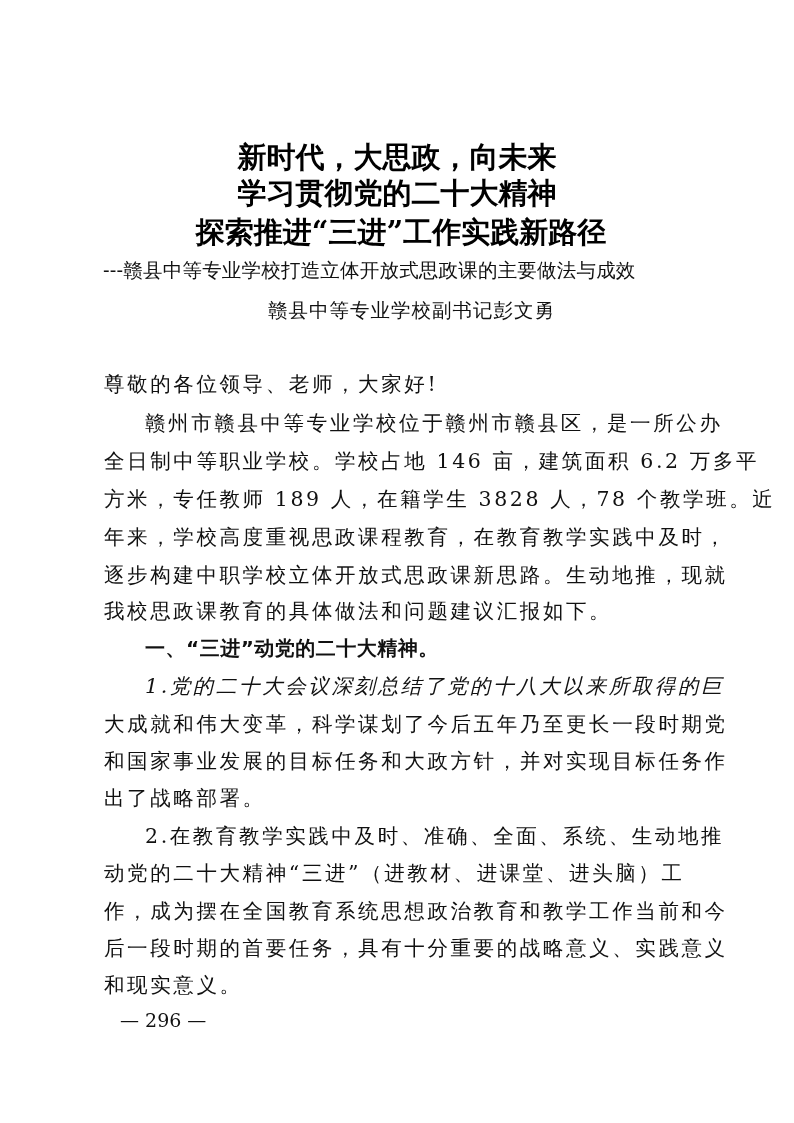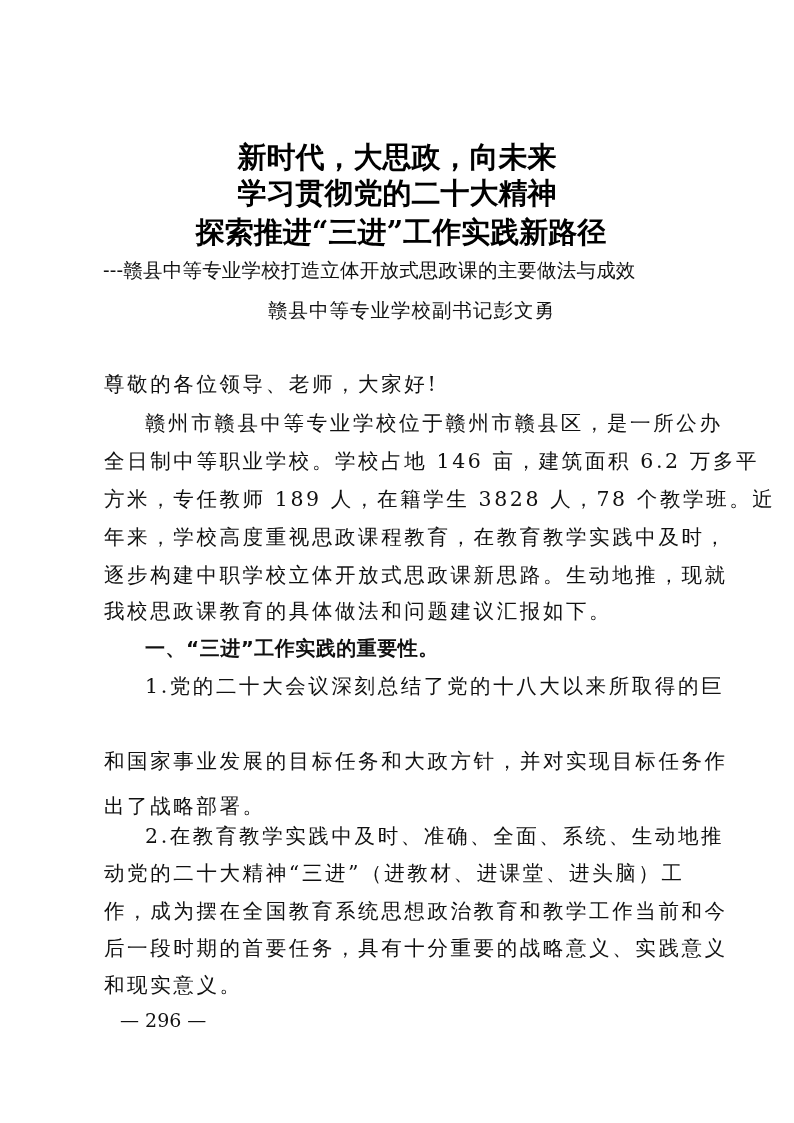--- a/index.html
+++ b/index.html
@@ -97,25 +97,26 @@
 
   <div class="body-line" style="top:370px;">尊敬的各位领导、老师，大家好!</div>
 
   <div class="body-line indent" style="top:409px;">赣州市赣县中等专业学校位于赣州市赣县区，是一所公办</div>
   <div class="body-line" style="top:447px;">全日制中等职业学校。学校占地 146 亩，建筑面积 6.2 万多平</div>
   <div class="body-line" style="top:485px;">方米，专任教师 189 人，在籍学生 3828 人，78 个教学班。近</div>
   <div class="body-line" style="top:523px;">年来，学校高度重视思政课程教育，在教育教学实践中及时，</div>
   <div class="body-line" style="top:561px;">逐步构建中职学校立体开放式思政课新思路。生动地推，现就</div>
   <div class="body-line" style="top:597px;">我校思政课教育的具体做法和问题建议汇报如下。</div>
 
-  <div class="heading" style="top:634px;">一、“三进”工作实践的重要性。</div>
+  <div class="heading" style="top:634px;">一、“三进”动党的二十大精神。</div>
 
-  <div class="body-line indent" style="top:672px;">1.党的二十大会议深刻总结了党的十八大以来所取得的巨</div>
+  <div class="body-line indent" style="top:672px;font-style:italic;">1.党的二十大会议深刻总结了党的十八大以来所取得的巨</div>
+  <div class="body-line" style="top:710px;">大成就和伟大变革，科学谋划了今后五年乃至更长一段时期党</div>
   <div class="body-line" style="top:747px;">和国家事业发展的目标任务和大政方针，并对实现目标任务作</div>
-  <div class="body-line" style="top:784px;margin-top:8px;">出了战略部署。</div>
+  <div class="body-line" style="top:784px;">出了战略部署。</div>
 
   <div class="body-line indent" style="top:822px;">2.在教育教学实践中及时、准确、全面、系统、生动地推</div>
   <div class="body-line" style="top:859px;">动党的二十大精神“三进”（进教材、进课堂、进头脑）工</div>
   <div class="body-line" style="top:897px;">作，成为摆在全国教育系统思想政治教育和教学工作当前和今</div>
   <div class="body-line" style="top:934px;">后一段时期的首要任务，具有十分重要的战略意义、实践意义</div>
   <div class="body-line" style="top:971px;">和现实意义。</div>
 
   <div class="page-number">— 296 —</div>
 
 </div>

